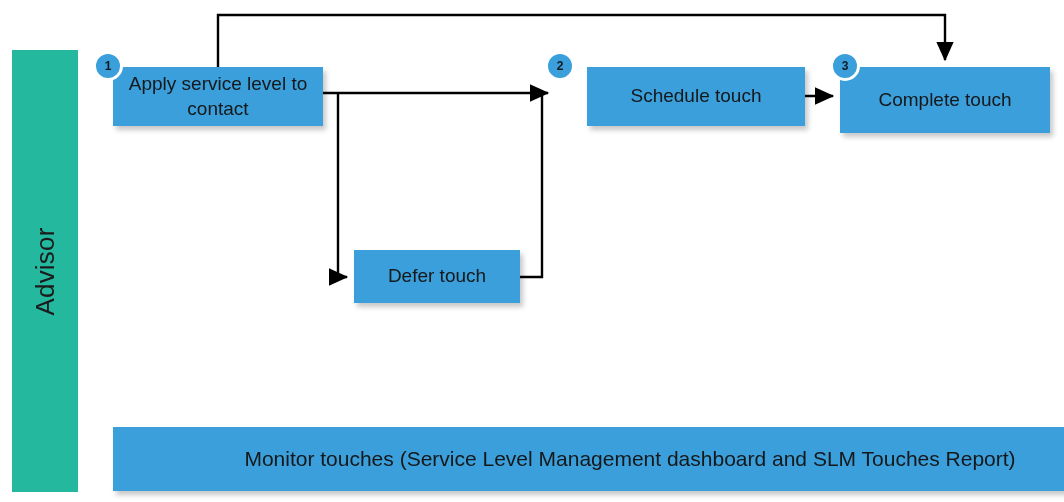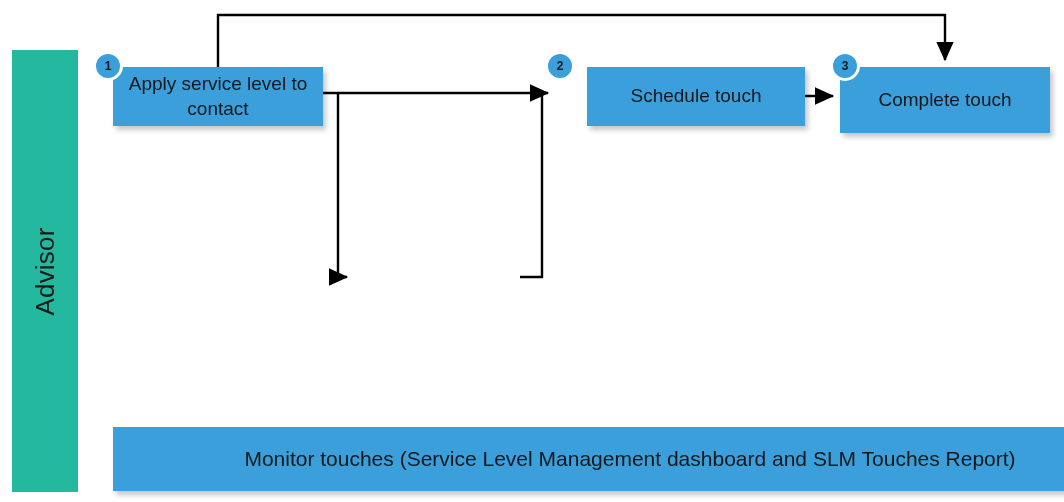--- a/index.html
+++ b/index.html
@@ -120,20 +120,23 @@
   </div>
 
   <div class="node" id="node-schedule">
     <span class="node-label">Schedule touch</span>
   </div>
 
   <div class="node" id="node-complete">
     <span class="node-label">Complete touch</span>
   </div>
 
+  <div class="node" id="node-defer">
+    <span class="node-label">Defer touch</span>
+  </div>
 
   <div class="node" id="node-monitor">
     <span class="node-label">Monitor touches (Service Level Management dashboard and SLM Touches Report)</span>
   </div>
 
   <div class="badge" id="badge-1">1</div>
   <div class="badge" id="badge-2">2</div>
   <div class="badge" id="badge-3">3</div>
 
 </div>

